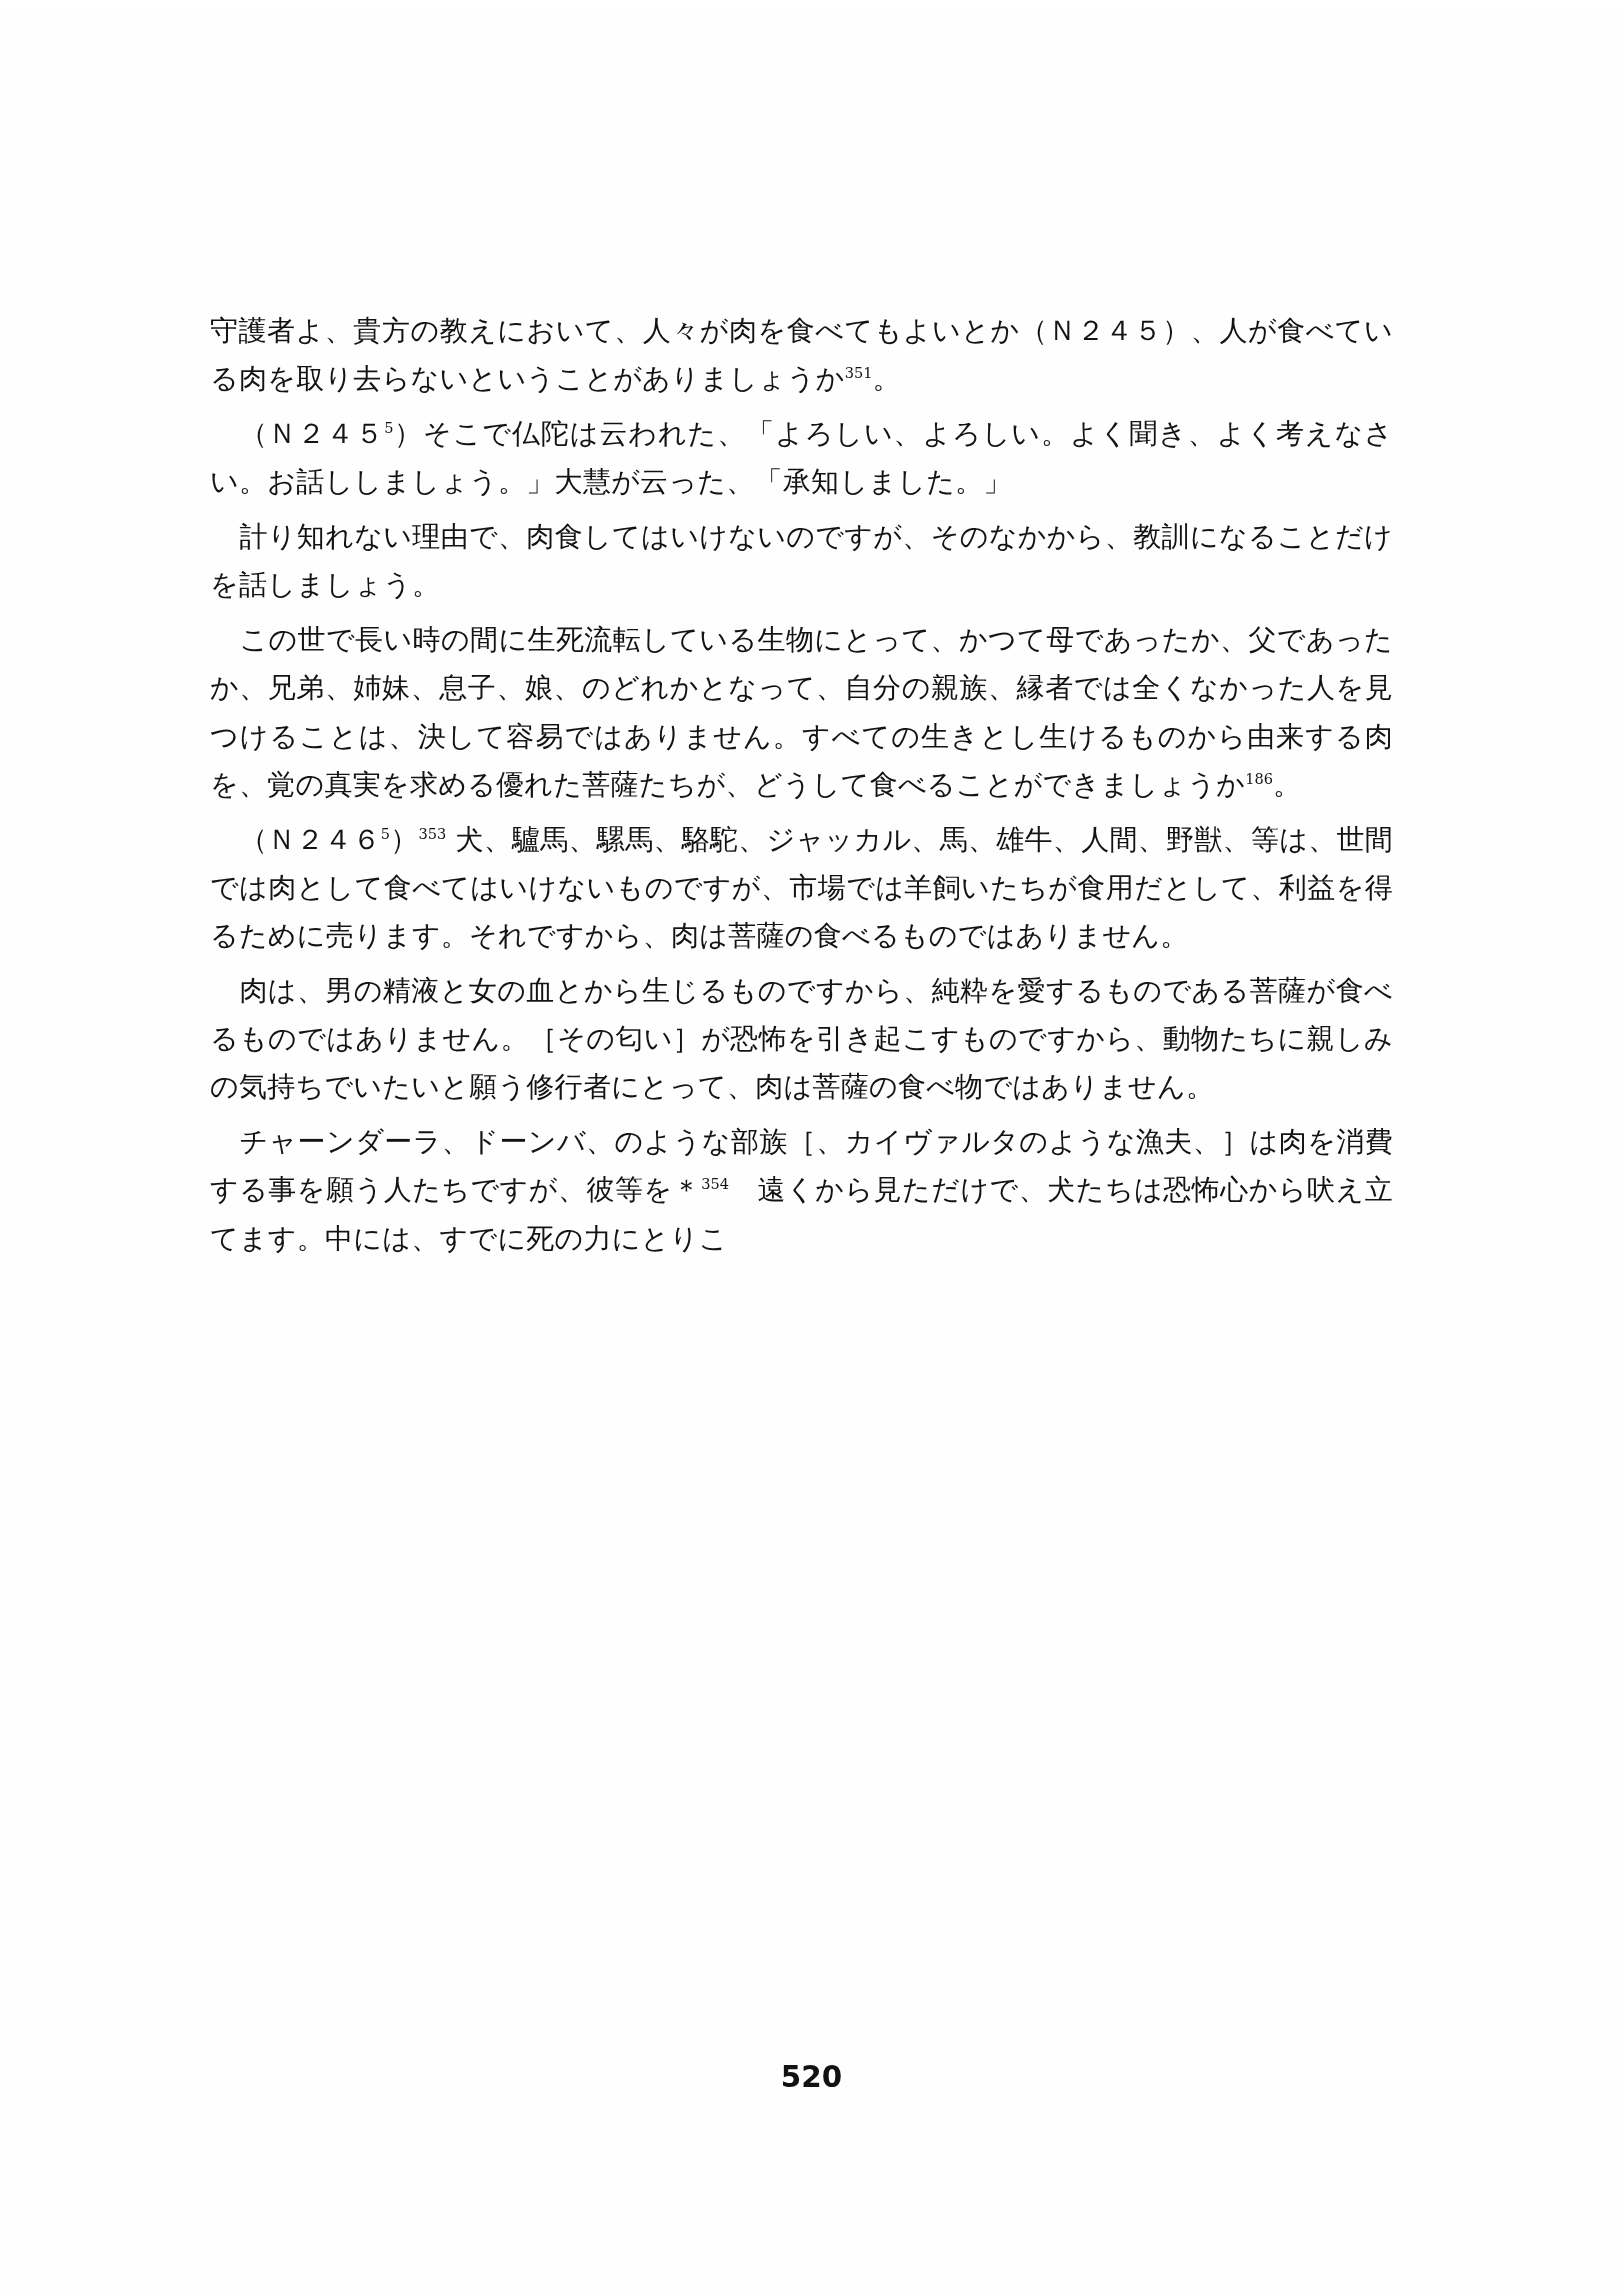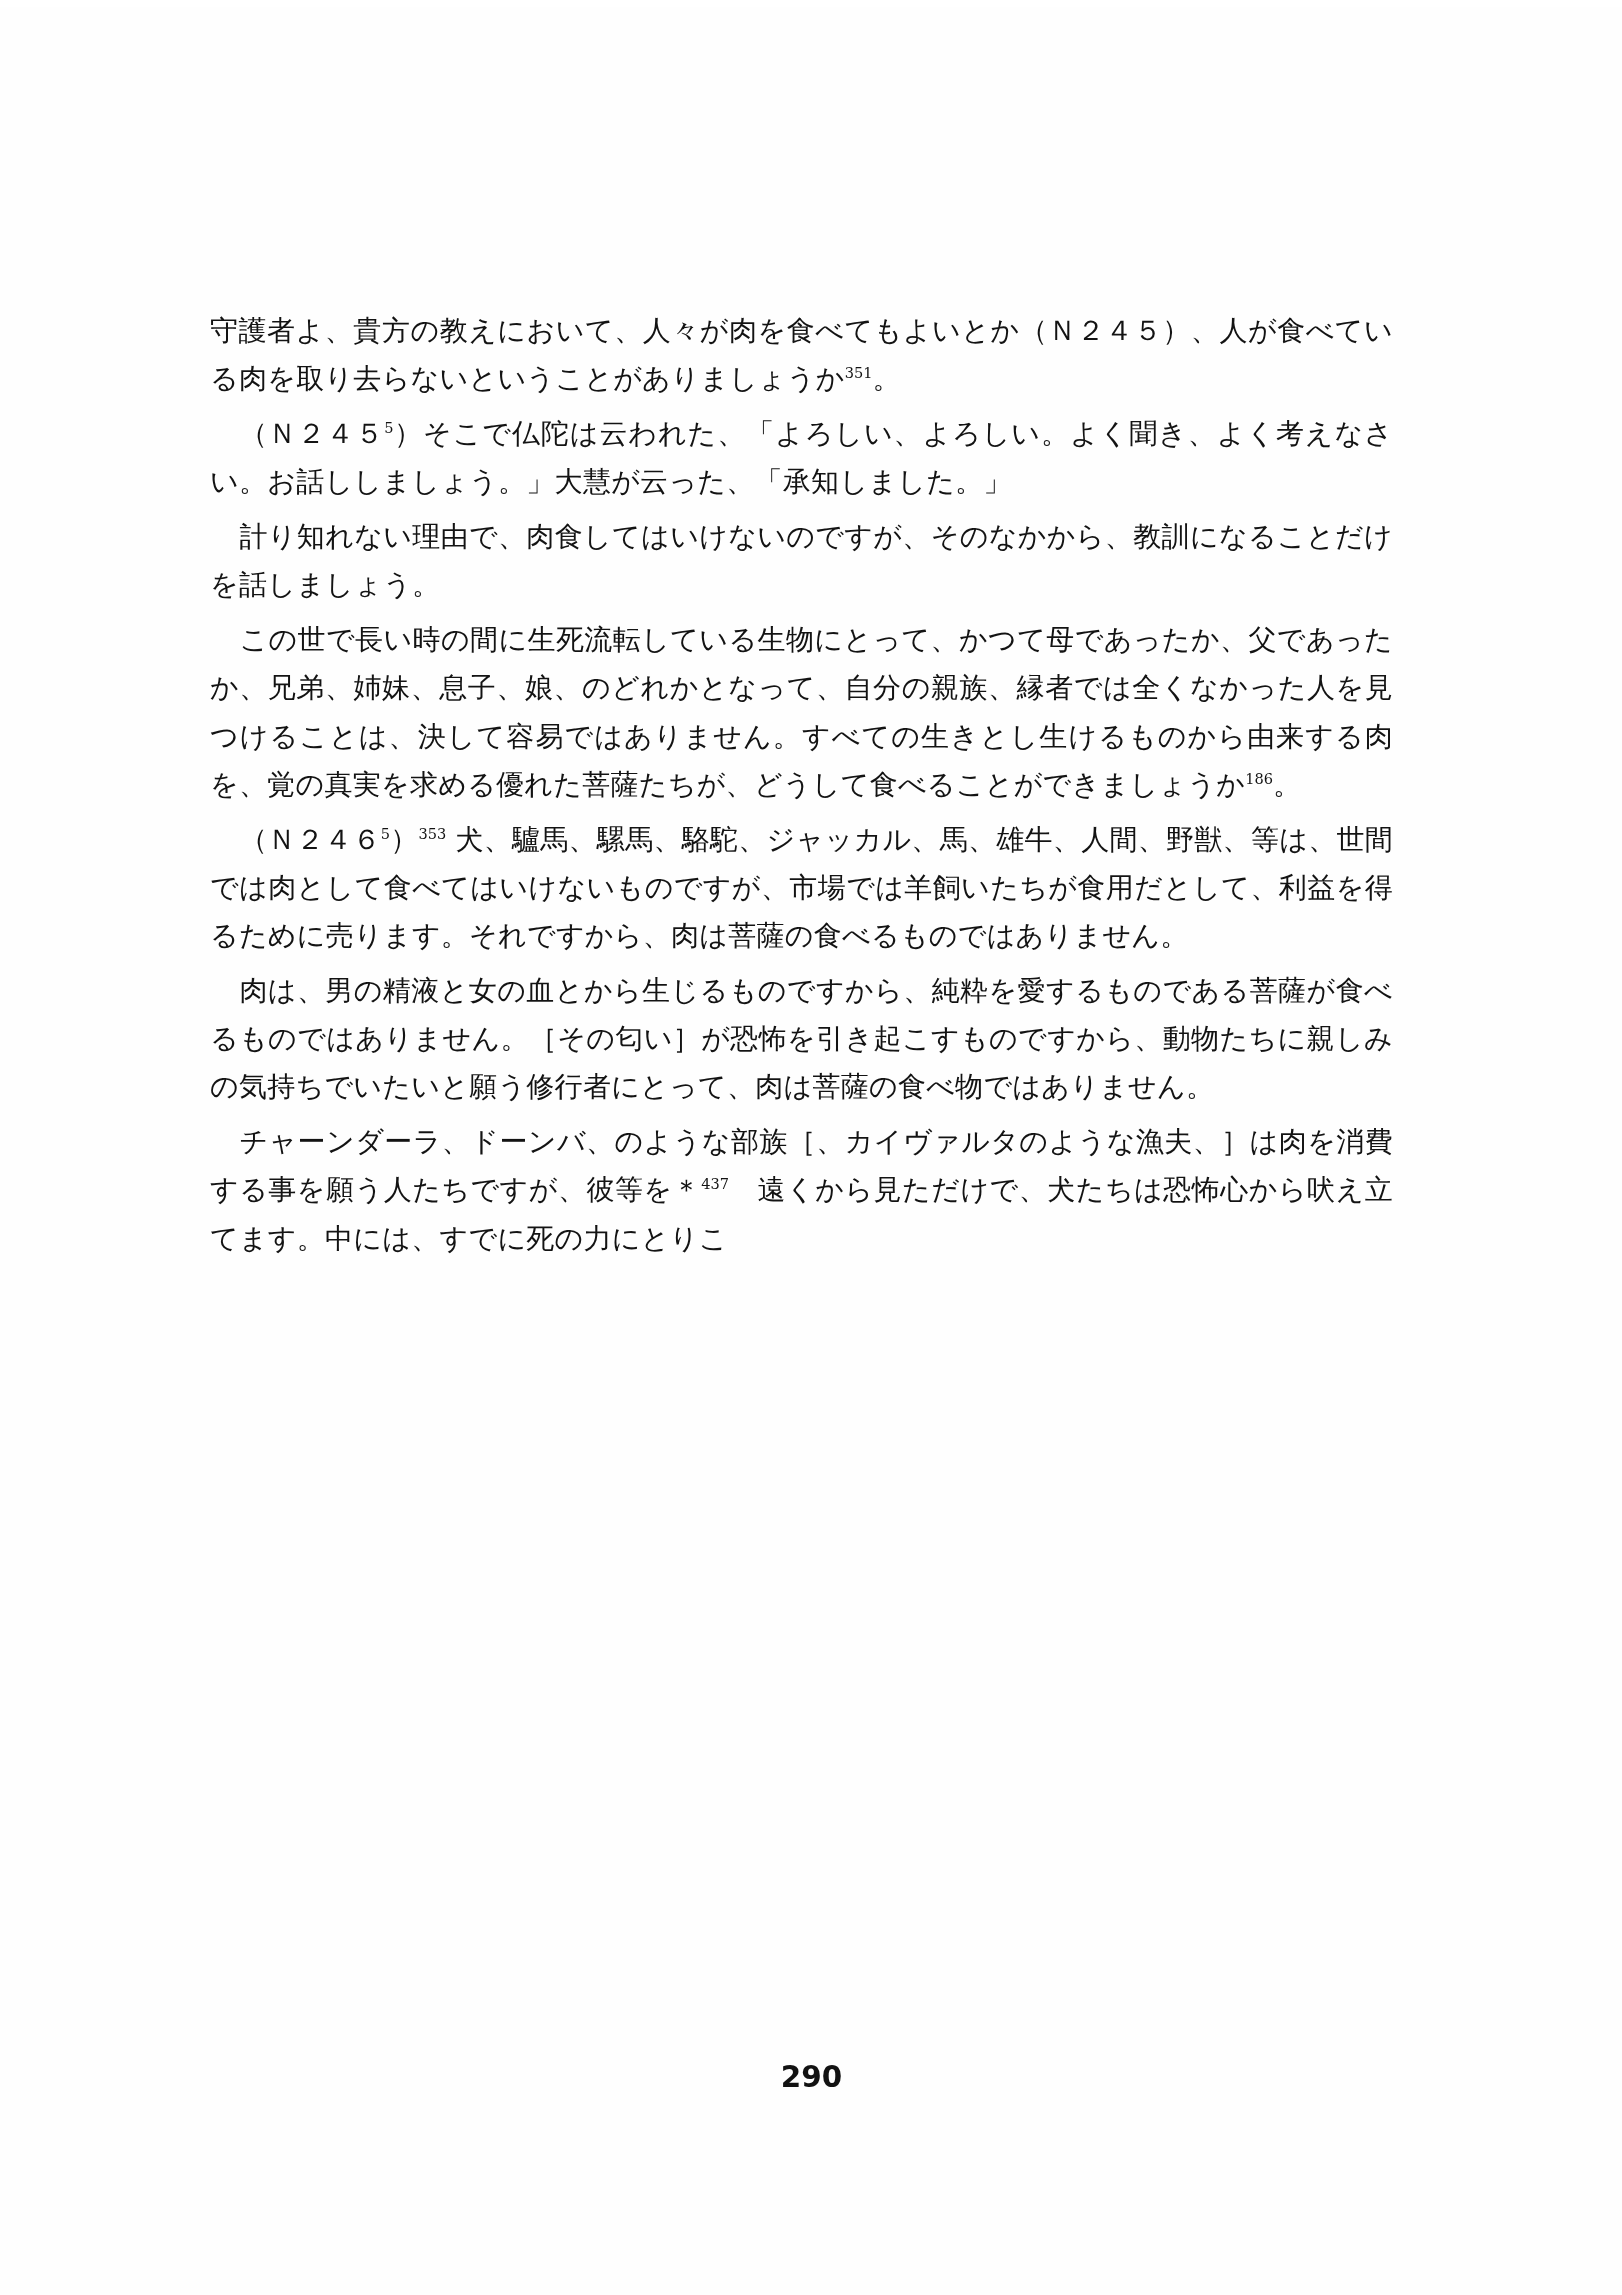--- a/index.html
+++ b/index.html
@@ -77,20 +77,20 @@
 
 
     <p class="indent"><span>計り知れない理由で、肉食してはいけないのですが、そのなかから、教訓になることだけを話しましょう。</span></p>
 
     <p class="indent"><span>この世で長い時の間に生死流転している生物にとって、かつて母であったか、父であったか、兄弟、姉妹、息子、娘、のどれかとなって、自分の親族、縁者では全くなかった人を見つけることは、決して容易ではありません。すべての生きとし生けるものから由来する肉を、覚の真実を求める優れた菩薩たちが、どうして食べることができましょうか</span><sup>186</sup><span>。</span></p>
 
     <p class="indent"><span>（Ｎ２４６</span><sup>5</sup><span>）</span><sup>353</sup><span> 犬、驢馬、騾馬、駱駝、ジャッカル、馬、雄牛、人間、野獣、等は、世間では肉として食べてはいけないものですが、市場では羊飼いたちが食用だとして、利益を得るために売ります。それですから、肉は菩薩の食べるものではありません。</span></p>
 
     <p class="indent"><span>肉は、男の精液と女の血とから生じるものですから、純粋を愛するものである菩薩が食べるものではありません。［その匂い］が恐怖を引き起こすものですから、動物たちに親しみの気持ちでいたいと願う修行者にとって、肉は菩薩の食べ物ではありません。</span></p>
 
-    <p class="indent"><span>チャーンダーラ、ドーンバ、のような部族［、カイヴァルタのような漁夫、］は肉を消費する事を願う人たちですが、彼等を＊</span><sup>437</sup><span>　遠くから見ただけで、犬たちは恐怖心から吠え立てます。中には、すでに死の力にとりこ</span></p>
+    <p class="indent"><span>チャーンダーラ、ドーンバ、のような部族［、カイヴァルタのような漁夫、］は肉を消費する事を願う人たちですが、彼等を＊</span><sup>354</sup><span>　遠くから見ただけで、犬たちは恐怖心から吠え立てます。中には、すでに死の力にとりこ</span></p>
 
   </div>
 
-  <div class="page-number">290</div>
+  <div class="page-number">520</div>
 
 </div>
 
 
 </body></html>

